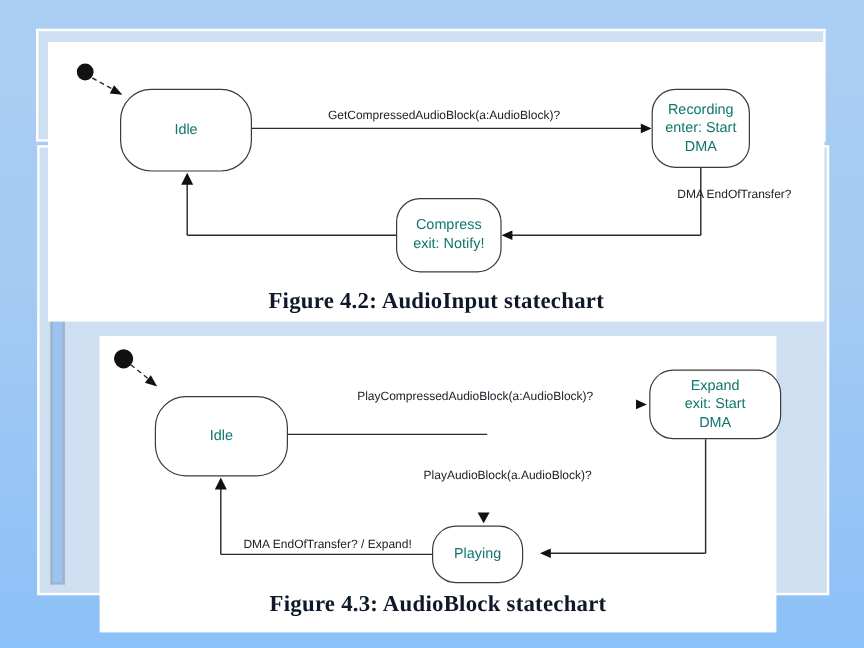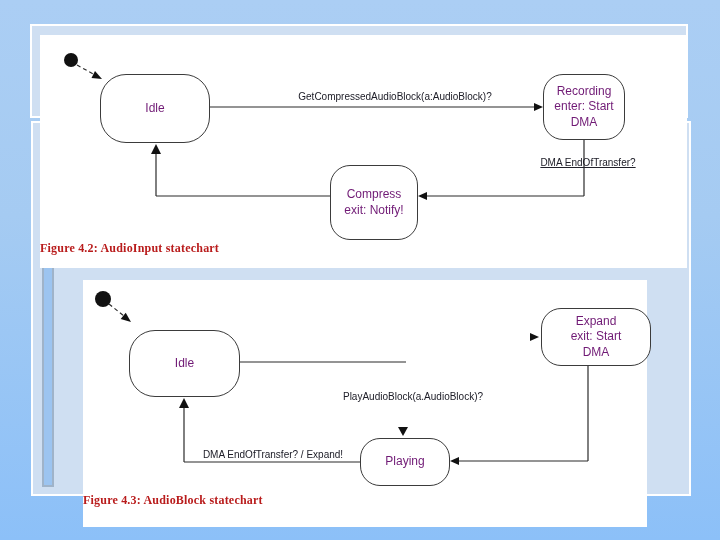--- a/index.html
+++ b/index.html
@@ -25,37 +25,37 @@
   .white-panel{position:absolute;background:#ffffff;z-index:2;}
   #figure1-panel{left:40px;top:35px;width:647px;height:233px;}
   #figure2-panel{left:83px;top:280px;width:564px;height:247px;}
   .diagram-svg{position:absolute;left:0;top:0;width:100%;height:100%;}
   .state{
     position:absolute;
     border:1.3px solid #3b3b3b;
     border-radius:22px;
     display:flex;align-items:center;justify-content:center;
     text-align:center;
-    font-size:12px;line-height:1.3;color:#701a75;
+    font-size:12px;line-height:1.3;color:#0f766e;
     white-space:pre-line;
     box-sizing:border-box;
     background:#ffffff;
   }
   .tlabel{
     position:absolute;
     font-size:10px;color:#20202a;
     white-space:nowrap;
     transform:translateX(-50%);
   }
   .caption{
     position:absolute;left:0;width:100%;
-    text-align:left;
+    text-align:center;
     font-family:"Liberation Serif", serif;
     font-weight:bold;
-    font-size:12px;color:#b91c1c;
+    font-size:19px;color:#0f172a;
     letter-spacing:.2px;
   }
   svg line{stroke:#2b2b2b;stroke-width:1.2;}
   svg polygon{fill:#111;}
   svg circle{fill:#111;}
 </style>
 </head>
 <body>
 
 <div class="bg-panel" id="panel-alpha"></div>
@@ -79,25 +79,25 @@
 
     <line x1="290" y1="161" x2="116" y2="161"></line>
     <line x1="116" y1="161" x2="116" y2="115"></line>
     <polygon points="116,109 111,119 121,119"></polygon>
   </svg>
 
   <div class="state" style="left:60px;top:39px;width:110px;height:69px;border-radius:26px;">Idle</div>
   <div class="state" style="left:503px;top:39px;width:82px;height:66px;border-radius:20px;">Recording
 enter: Start
 DMA</div>
-  <div class="state" style="left:290px;top:130px;width:88px;height:75px;border-radius:20px;">Compress
+  <div class="state" style="left:290px;top:130px;width:88px;height:62px;border-radius:20px;">Compress
 exit: Notify!</div>
 
-  <div class="tlabel" style="left:355px;top:56px;">GetCompressedAudioBlock(a:AudioBlock)?</div>
-  <div class="tlabel" style="left:548px;top:122px;text-decoration:underline;">DMA EndOfTransfer?</div>
+  <div class="tlabel" style="left:330px;top:56px;">GetCompressedAudioBlock(a:AudioBlock)?</div>
+  <div class="tlabel" style="left:572px;top:122px;">DMA EndOfTransfer?</div>
 
   <div class="caption" style="top:206px;">Figure 4.2: AudioInput statechart</div>
 </div>
 
 <div class="white-panel" id="figure2-panel">
   <svg class="diagram-svg" viewBox="0 0 564 247">
 
     <circle cx="20" cy="19" r="8"></circle>
     <line x1="26" y1="24" x2="41" y2="36" stroke-dasharray="4 3"></line>
     <polygon points="48,42 37.7,38.9 42.7,32.7"></polygon>
@@ -113,19 +113,20 @@
 
     <line x1="277" y1="182" x2="101" y2="182"></line>
     <line x1="101" y1="182" x2="101" y2="124"></line>
     <polygon points="101,118 96,128 106,128"></polygon>
   </svg>
 
   <div class="state" style="left:46px;top:50px;width:111px;height:67px;border-radius:26px;">Idle</div>
   <div class="state" style="left:458px;top:28px;width:110px;height:58px;border-radius:20px;">Expand
 exit: Start
 DMA</div>
-  <div class="state" style="left:277px;top:158px;width:90px;height:48px;border-radius:20px;">Playing</div>
+  <div class="state" style="left:277px;top:158px;width:76px;height:48px;border-radius:20px;">Playing</div>
 
-  <div class="tlabel" style="left:330px;top:111px;">PlayAudioBlock(a.AudioBlock)?</div>
+  <div class="tlabel" style="left:313px;top:45px;">PlayCompressedAudioBlock(a:AudioBlock)?</div>
+  <div class="tlabel" style="left:340px;top:111px;">PlayAudioBlock(a.AudioBlock)?</div>
   <div class="tlabel" style="left:190px;top:169px;">DMA EndOfTransfer? / Expand!</div>
 
   <div class="caption" style="top:213px;">Figure 4.3: AudioBlock statechart</div>
 </div>
 
 </body></html>

